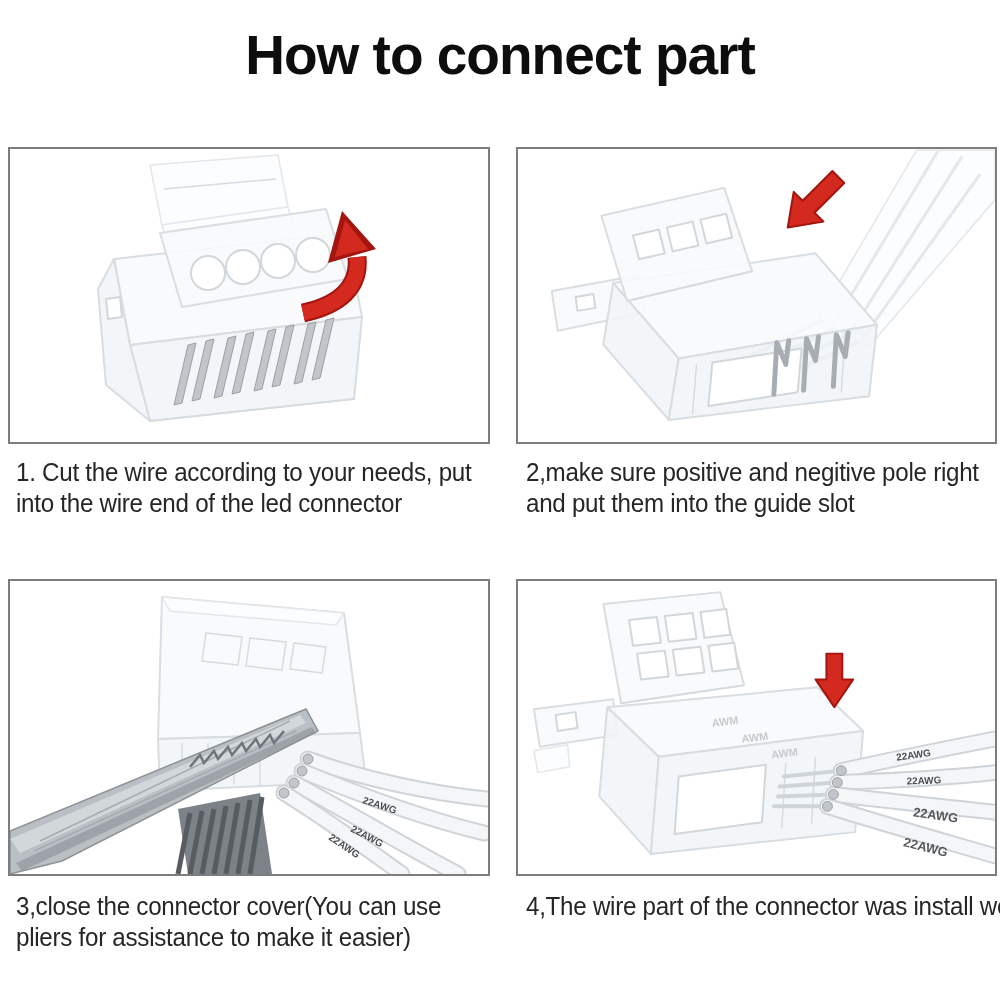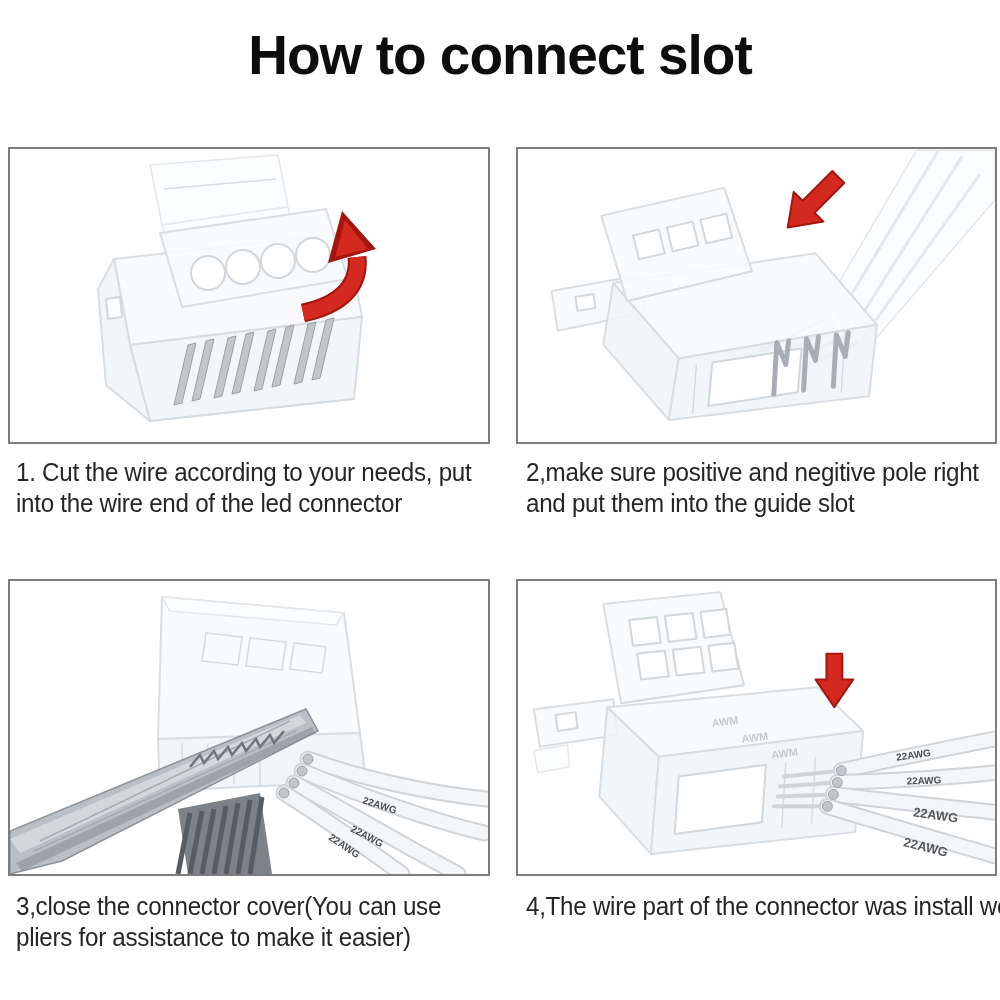--- a/index.html
+++ b/index.html
@@ -54,21 +54,21 @@
   .serr{stroke:#6f757a;stroke-width:2.5;fill:none;}
   .rib{stroke:#a6abb0;stroke-width:1.5;fill:none;}
   .teethblock{fill:#7c8287;}
   .tooth{stroke:#575c61;stroke-width:5;}
 </style>
 </head>
 <body>
 
 <div class="canvas">
 
-  <div class="page-title">How to connect slot</div>
+  <div class="page-title">How to connect part</div>
 
   <figure class="panel" id="panel1">
     <svg viewBox="0 0 478 293">
       <g>
 
         <polygon class="glass3" points="140,16 268,6 278,58 152,76"></polygon>
         <path class="edge" d="M 154 40 L 266 30"></path>
         <polygon class="glass3" points="152,76 278,58 284,80 158,98"></polygon>
 
         <polygon class="glass" points="104,110 336,84 352,168 120,196"></polygon>

